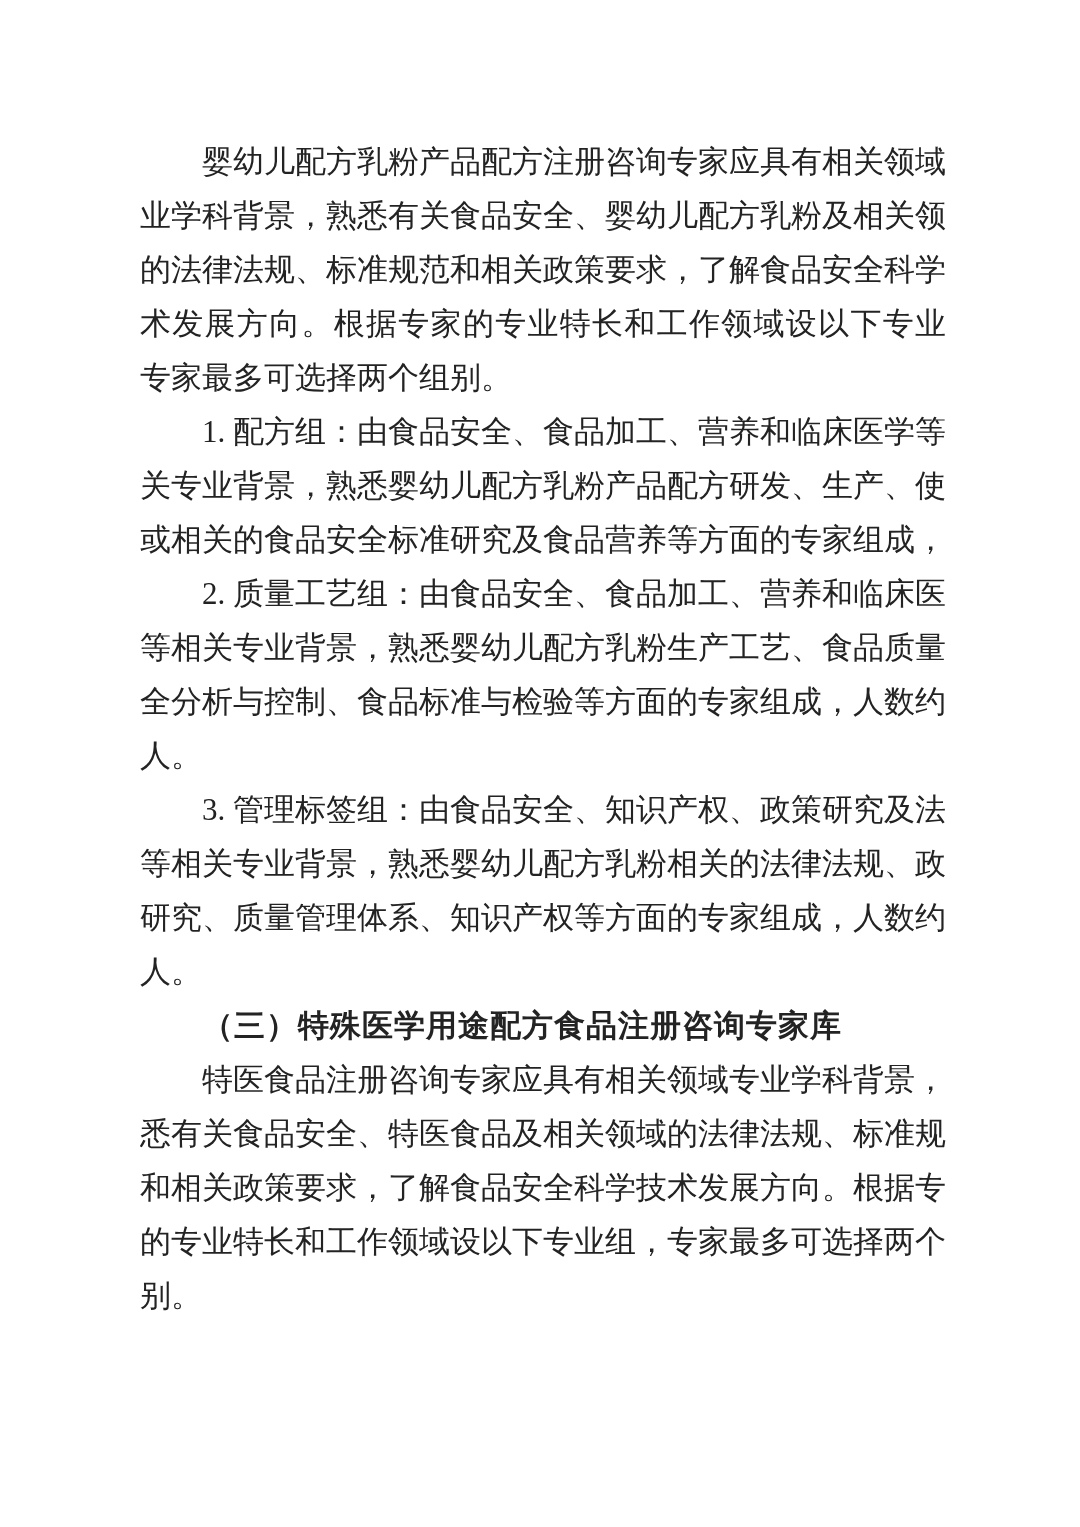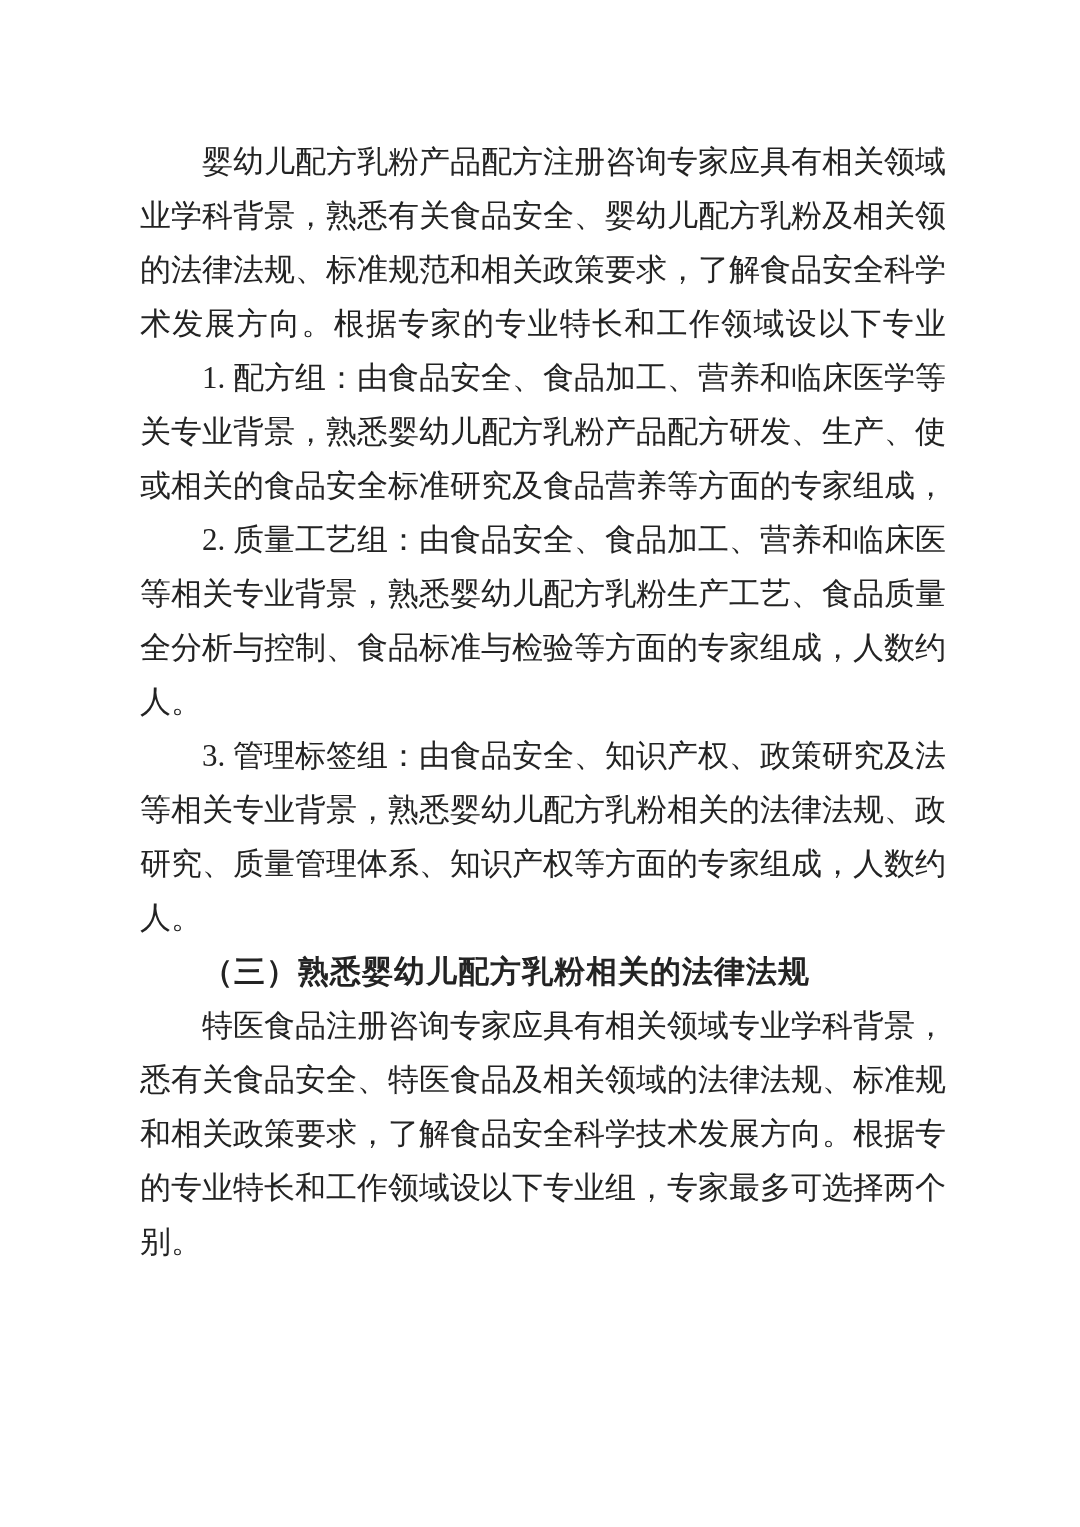--- a/index.html
+++ b/index.html
@@ -51,40 +51,41 @@
 </head>
 <body>
 
 <div class="page">
   <div class="text-block">
       <div class="para body">
         <div class="line first">婴幼儿配方乳粉产品配方注册咨询专家应具有相关领域专</div>
         <div class="line">业学科背景，熟悉有关食品安全、婴幼儿配方乳粉及相关领域</div>
         <div class="line">的法律法规、标准规范和相关政策要求，了解食品安全科学技</div>
         <div class="line">术发展方向。根据专家的专业特长和工作领域设以下专业组，</div>
+        <div class="line last">专家最多可选择两个组别。</div>
       </div>
       <div class="para body">
         <div class="line first">1. 配方组：由食品安全、食品加工、营养和临床医学等相</div>
         <div class="line">关专业背景，熟悉婴幼儿配方乳粉产品配方研发、生产、使用</div>
         <div class="line">或相关的食品安全标准研究及食品营养等方面的专家组成，人</div>
       </div>
       <div class="para body">
         <div class="line first">2. 质量工艺组：由食品安全、食品加工、营养和临床医学</div>
         <div class="line">等相关专业背景，熟悉婴幼儿配方乳粉生产工艺、食品质量安</div>
         <div class="line">全分析与控制、食品标准与检验等方面的专家组成，人数约 150</div>
         <div class="line last">人。</div>
       </div>
       <div class="para body">
         <div class="line first">3. 管理标签组：由食品安全、知识产权、政策研究及法律</div>
         <div class="line">等相关专业背景，熟悉婴幼儿配方乳粉相关的法律法规、政策</div>
         <div class="line">研究、质量管理体系、知识产权等方面的专家组成，人数约 100</div>
         <div class="line last">人。</div>
       </div>
       <div class="para heading">
-        <div class="line first last">（三）熟悉婴幼儿配方乳粉相关的法律法规</div>
+        <div class="line first last">（三）特殊医学用途配方食品注册咨询专家库</div>
       </div>
       <div class="para body">
         <div class="line first">特医食品注册咨询专家应具有相关领域专业学科背景，熟</div>
         <div class="line">悉有关食品安全、特医食品及相关领域的法律法规、标准规范</div>
         <div class="line">和相关政策要求，了解食品安全科学技术发展方向。根据专家</div>
         <div class="line">的专业特长和工作领域设以下专业组，专家最多可选择两个组</div>
         <div class="line last">别。</div>
       </div>
     </div>
 </div>

